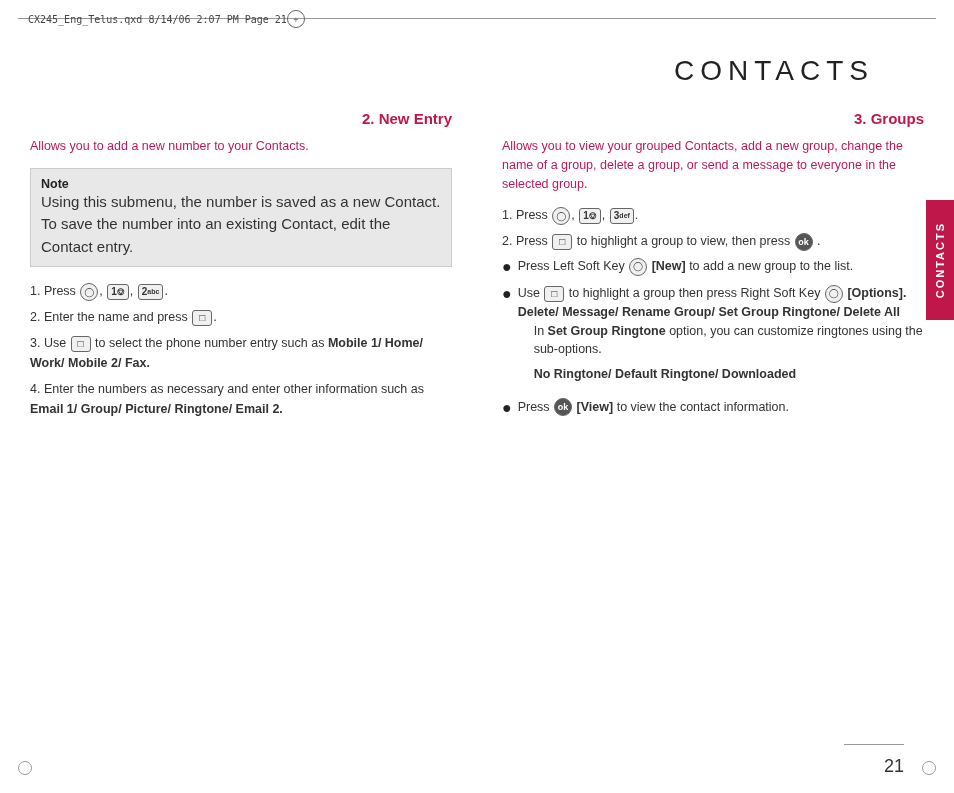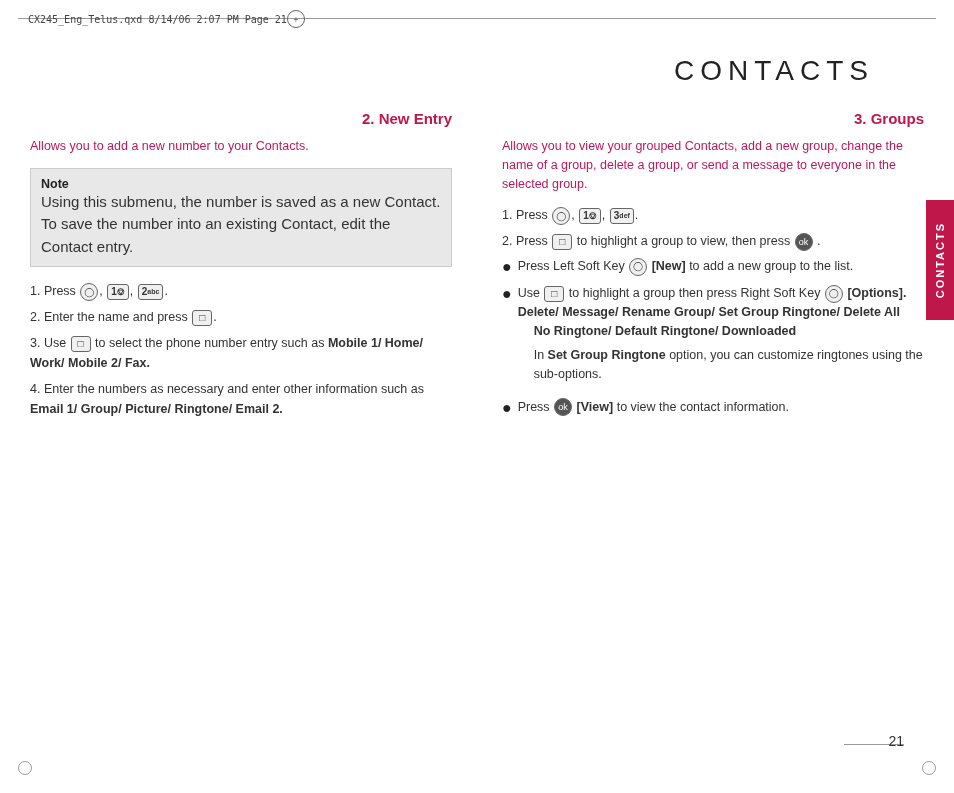--- a/index.html
+++ b/index.html
@@ -165,21 +165,21 @@
       justify-content: center;
       border: 1px solid #666;
       border-radius: 50%;
       width: 18px;
       height: 18px;
       font-size: 9px;
       background: #555;
       margin: 0 1px;
       vertical-align: middle;
       color: #fff;
-      font-weight: normal;
+      font-weight: bold;
     }
 
     
     .bullet-item {
       display: flex;
       gap: 6px;
       align-items: flex-start;
       margin-bottom: 8px;
       font-size: 12.5px;
       line-height: 1.5;
@@ -228,23 +228,23 @@
       position: absolute;
       bottom: 48px;
       right: 50px;
       width: 60px;
       height: 1px;
       background: #999;
     }
 
     .page-number {
       position: absolute;
-      bottom: 44px;
+      bottom: 16px;
       right: 50px;
-      font-size: 14px;
+      font-size: 18px;
       color: #333;
     }
 
     
     .corner-circle {
       position: absolute;
       width: 14px;
       height: 14px;
       border-radius: 50%;
       border: 1px solid #999;
@@ -352,26 +352,26 @@
       <div class="bullet-content">
         <span>Use </span>
         <span class="key-btn">□</span>
         <span> to highlight a group then press Right Soft Key </span>
         <span class="key-round">◯</span>
         <span class="bold"> [Options].</span>
         <br>
         <span class="bold">Delete/ Message/ Rename Group/ Set Group Ringtone/ Delete All</span>
         <br>
         <div class="indent-step">
-          <span class="bold">No Ringtone/ Default Ringtone/ Downloaded</span>
-        </div>
-        <div class="indent-step">
           <span>In </span>
           <span class="bold">Set Group Ringtone</span>
           <span> option, you can customize ringtones using the sub-options.</span>
+        </div>
+        <div class="indent-step">
+          <span class="bold">No Ringtone/ Default Ringtone/ Downloaded</span>
         </div>
       </div>
     </div>
 
     <div class="bullet-item">
       <span class="bullet-dot">●</span>
       <div class="bullet-content">
         <span>Press </span>
         <span class="key-ok">ok</span>
         <span class="bold"> [View]</span>

